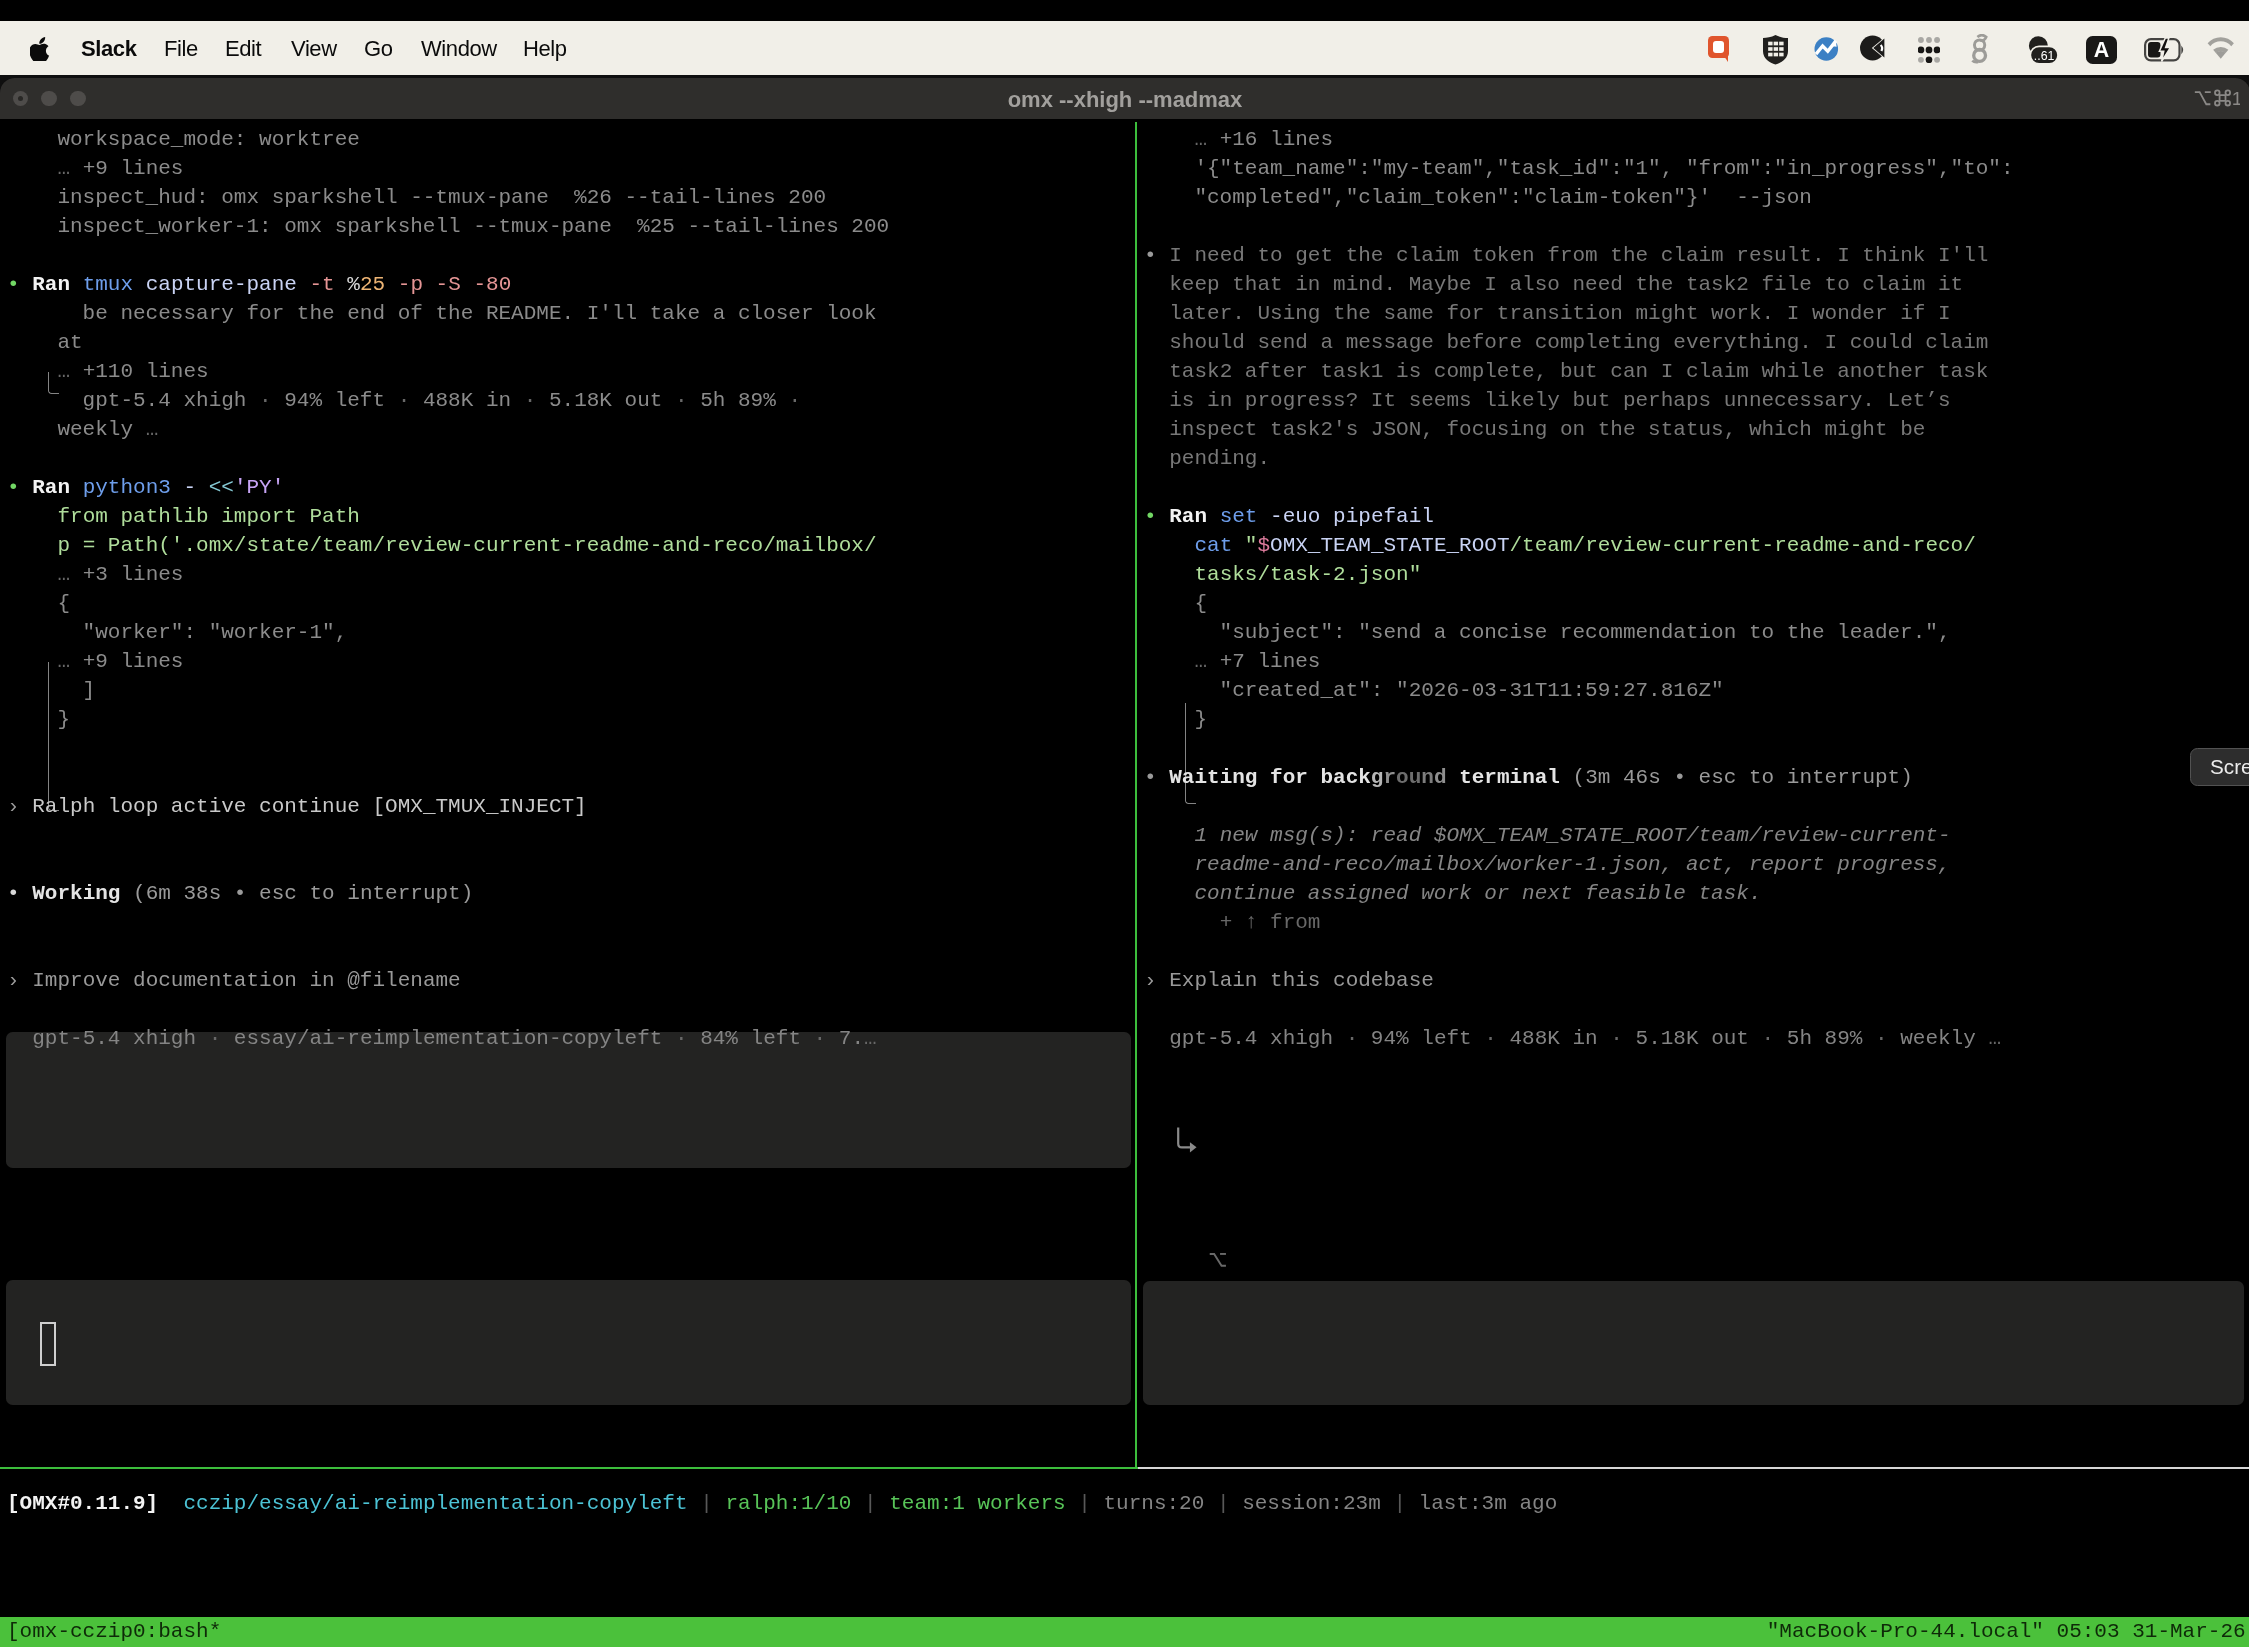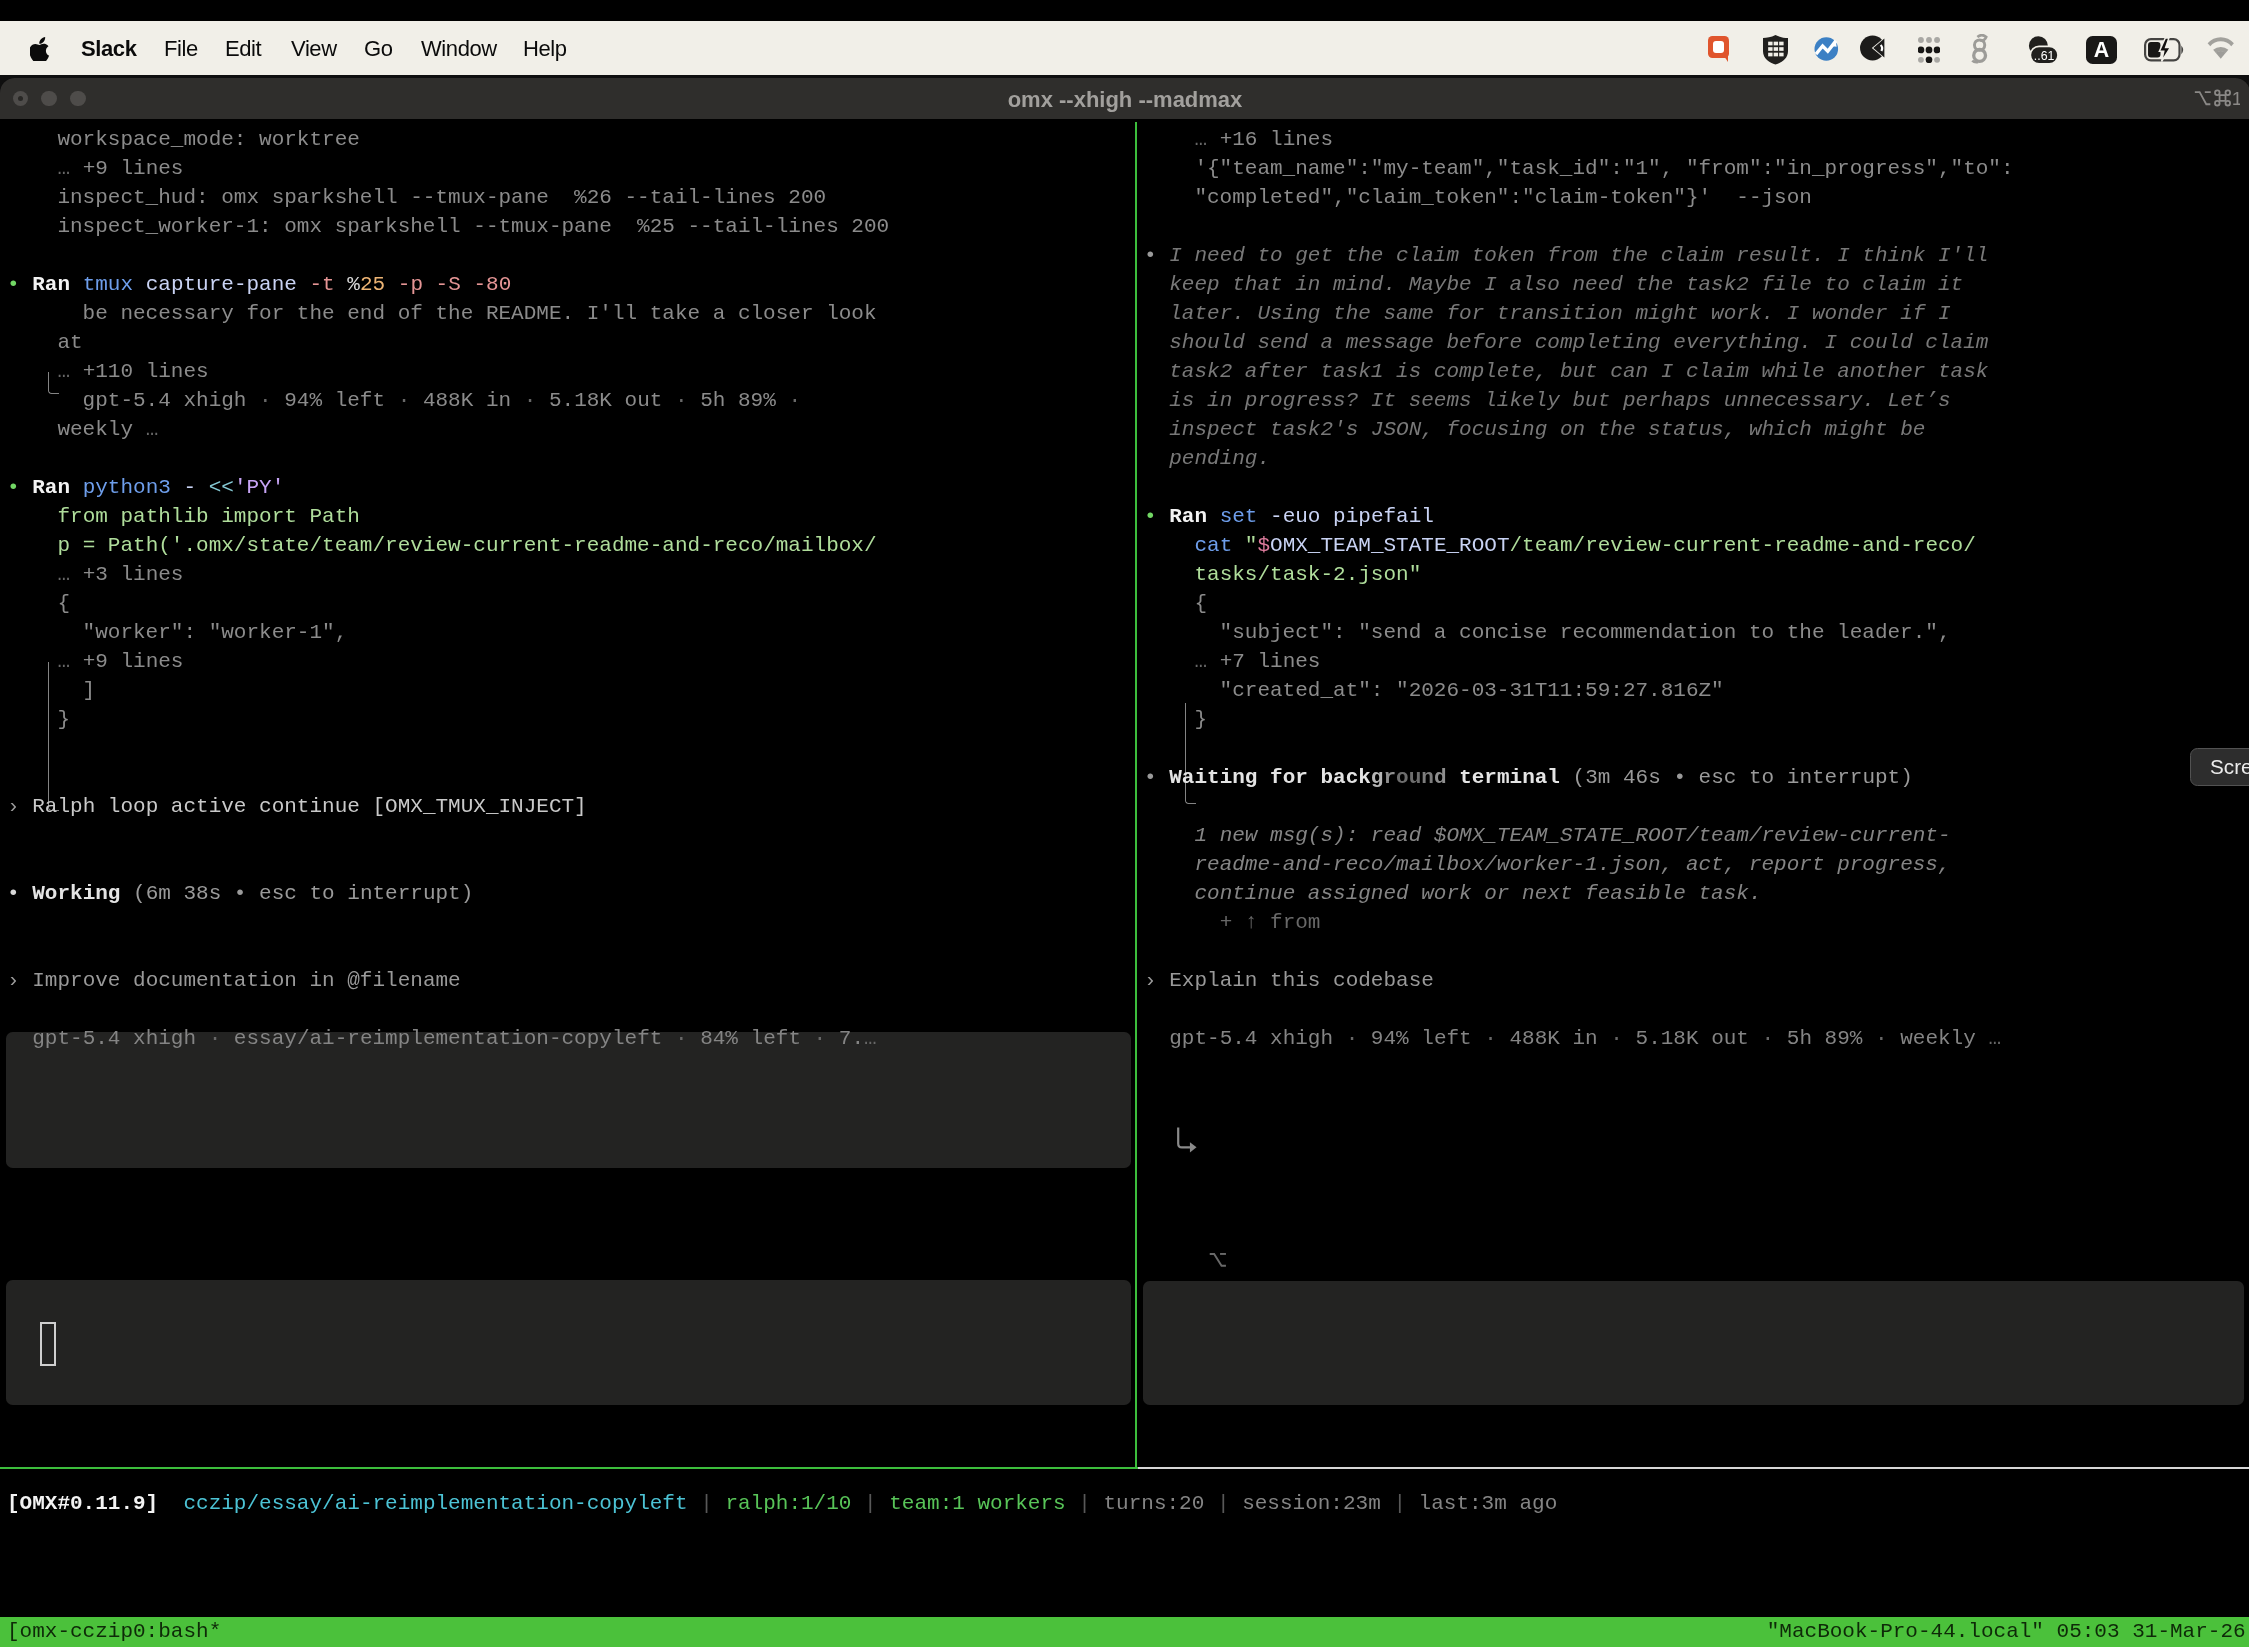--- a/index.html
+++ b/index.html
@@ -15,21 +15,21 @@
   #titlebar{position:absolute;left:0;top:0;width:2250px;height:41px;background:#2f2e2c;
     font-family:"Liberation Sans",sans-serif;}
   #title{position:absolute;left:0;top:0;width:2250px;height:41px;line-height:43px;text-align:center;
     font-size:22px;font-weight:bold;color:#a2a09d;}
   .tl{position:absolute;top:12.5px;width:15.5px;height:15.5px;border-radius:50%;background:#4e4c4a;}
   
   pre{margin:0;position:absolute;font-family:"Liberation Mono",monospace;font-size:21px;
     line-height:29px;white-space:pre;color:#8b8b8b;z-index:5;}
   .ga{color:#848484;}
   .gd{color:#686868;}
-  .gi{color:#787878;font-style:italic;}
+  .gi{color:#787878;}
   .mi2{color:#858585;font-style:italic;}
   .w{color:#f3f3f3;font-weight:bold;}
   .wk{color:#e4e4e4;font-weight:bold;}
   .gb{color:#9a9a9a;}
   .bu{color:#72d764;}
   .bl{color:#6e9eeb;text-align:center;}
   .lav{color:#c9d3f4;}
   .fl{color:#e59595;}
   .or{color:#edb474;}
   .pu{color:#c7a4f5;}

